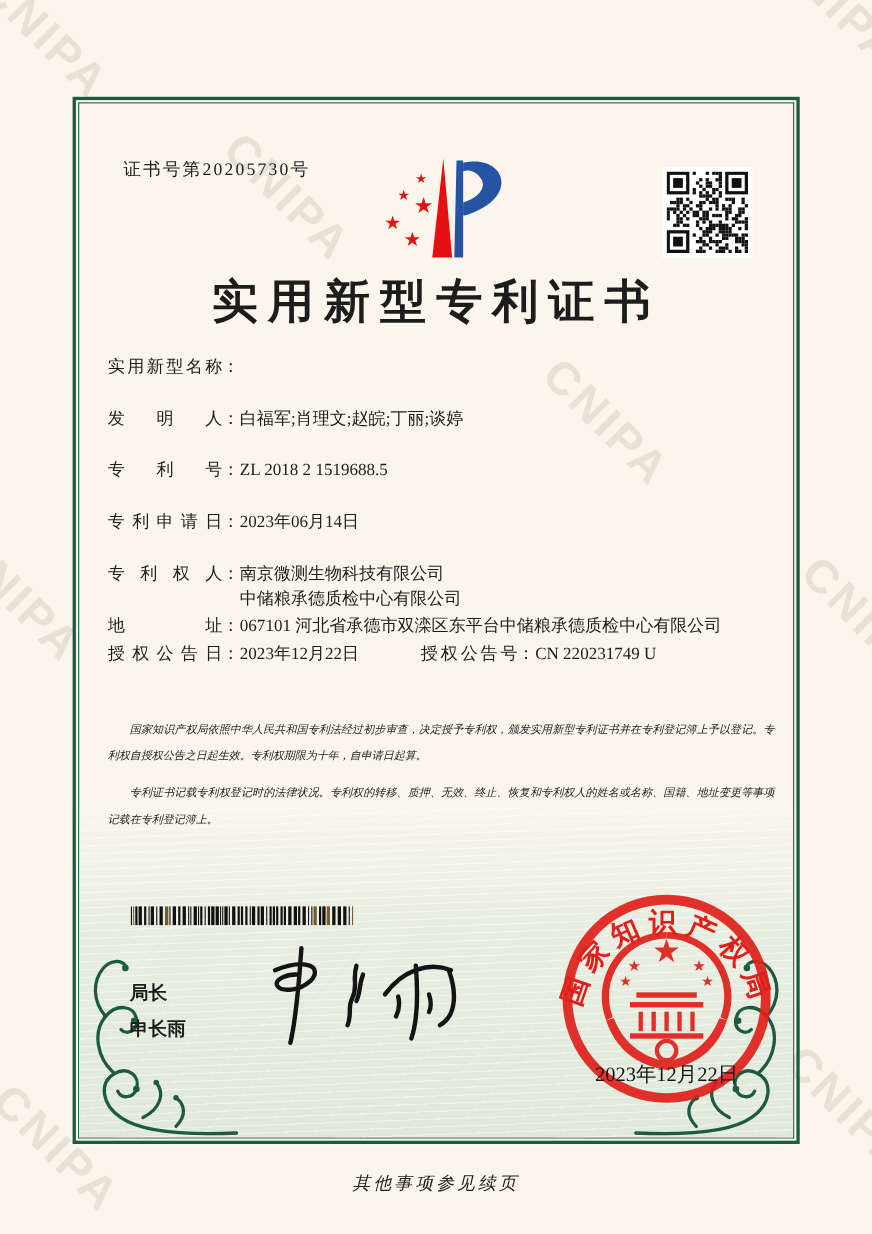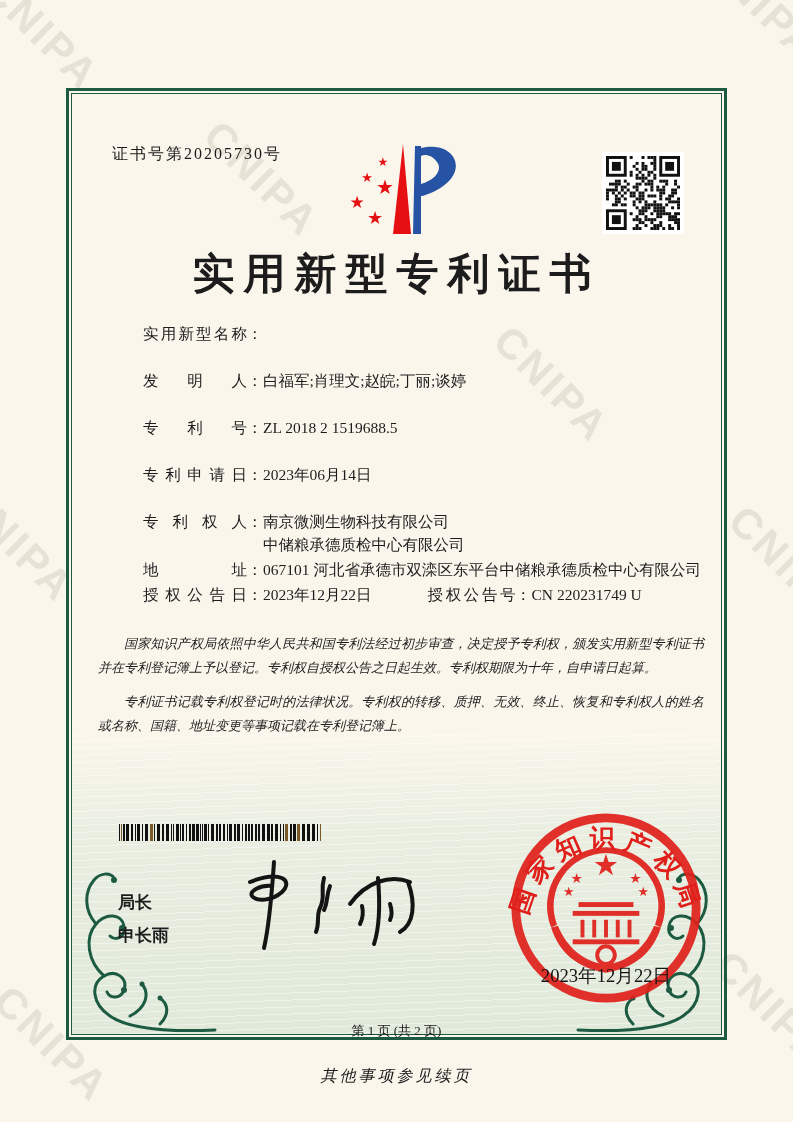--- a/index.html
+++ b/index.html
@@ -41,36 +41,36 @@
   .corner-flourish.right{right:-2px;transform:scaleX(-1);}
   
   .cert-no{position:absolute;left:40px;top:50px;font-size:16px;letter-spacing:2px;}
   .logo{position:absolute;left:265px;top:44px;width:132px;height:102px;}
   .qr{position:absolute;left:530px;top:58px;width:74px;height:74px;background:#fff;padding:4px;}
   .title{
     position:absolute;left:0;right:0;top:152px;text-align:center;
     font-size:42px;font-weight:bold;letter-spacing:9px;
   }
   
-  .fields{position:absolute;left:26px;top:228px;width:610px;font-size:15.5px;line-height:23px;margin-left:45px;}
+  .fields{position:absolute;left:26px;top:228px;width:610px;font-size:15.5px;line-height:23px;}
   .frow{display:flex;align-items:flex-start;margin-bottom:24px;}
   .flabel{
     display:inline-block;width:104px;flex:0 0 104px;
     text-align:justify;text-align-last:justify;
   }
   .fcolon{flex:0 0 16px;}
   .fvalue{flex:1 1 auto;}
   .fvalue.narrow{max-width:446px;}
   .frow.grant{margin-bottom:0;}
   .grant2{display:flex;margin-left:56px;}
   .grant2 .flabel{width:88px;flex:0 0 88px;}
   
   .legal{
-    position:absolute;left:26px;top:538px;width:606px;
-    font-style:italic;font-size:13px;line-height:24px;text-align:justify;
+    position:absolute;left:26px;top:558px;width:606px;
+    font-style:italic;font-size:10px;line-height:24px;text-align:justify;
   }
   .legal p{margin:0 0 10px 0;text-indent:2em;}
   
   .barcode{position:absolute;left:47px;top:730px;width:204px;height:17px;font-size:0;}
   .barcode i{display:inline-block;height:100%;}
   .signer{
     position:absolute;left:46px;top:792px;z-index:4;
     font-family:"Liberation Sans","DejaVu Sans",sans-serif;
     font-weight:600;font-size:17px;line-height:33px;
   }
@@ -465,20 +465,19 @@
           <rect x="86" y="112" width="4" height="18"></rect>
           <rect x="98" y="112" width="4" height="18"></rect>
           <rect x="110" y="112" width="4" height="18"></rect>
           <rect x="122" y="112" width="4" height="18"></rect>
           <rect x="66" y="132" width="68" height="5"></rect>
           <circle cx="100" cy="148" r="9" fill="none" stroke="#e01f1a" stroke-width="4"></circle>
         </g>
         <text x="100" y="176" text-anchor="middle" font-size="19" fill="#151515" font-family="'Liberation Serif','DejaVu Serif',serif">2023年12月22日</text>
       </svg>
 
-      <div class="page-no">第 1 页 (共 2 页)</div>
 
     </div>
   </div>
 
   <div class="continuation">其他事项参见续页</div>
 
 </div>
 
 </body></html>

